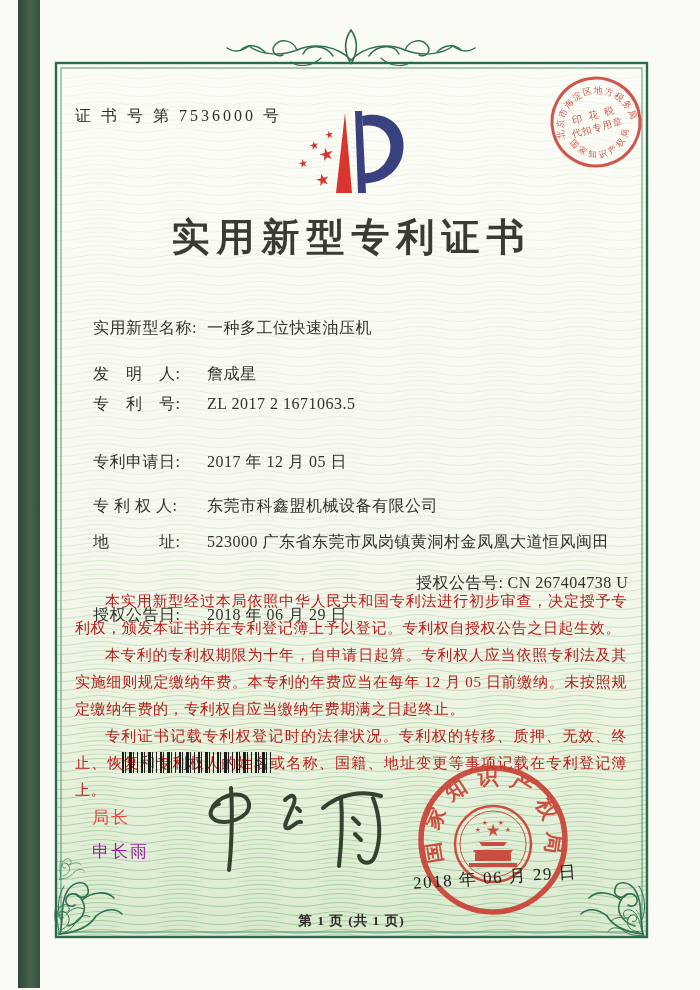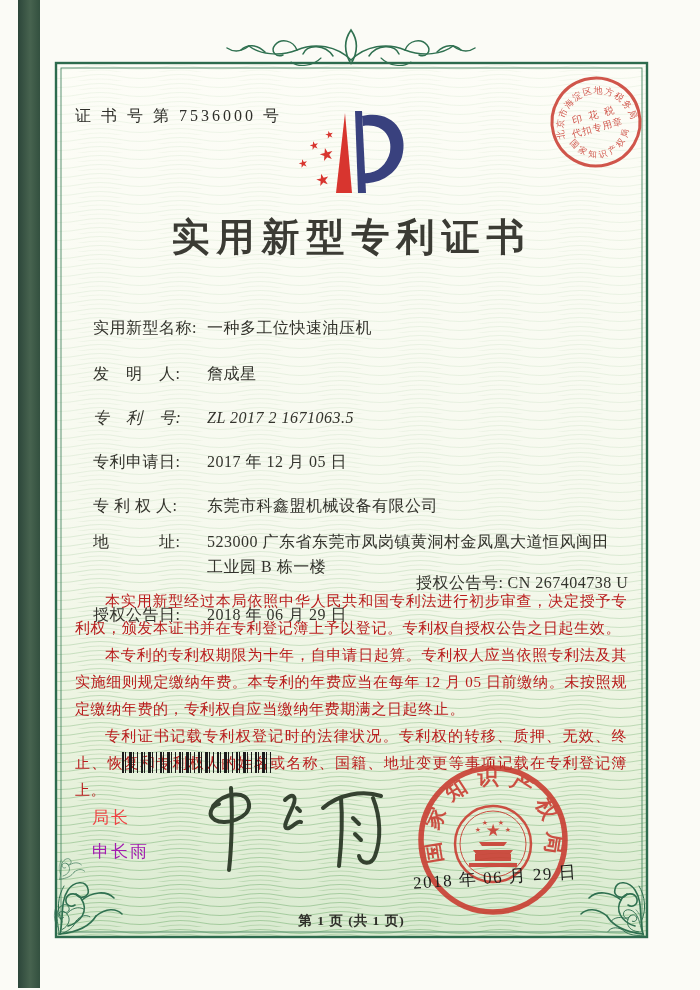--- a/index.html
+++ b/index.html
@@ -145,34 +145,31 @@
   </svg>
 
   <div class="abs row" style="top:300px;">
     <span class="flabel">实用新型名称:</span><span class="fvalue">一种多工位快速油压机</span>
   </div>
 
   <div id="title" class="abs serif">实用新型专利证书</div>
   <div class="abs row" style="top:346px;">
     <span class="flabel">发　明　人:</span><span class="fvalue">詹成星</span>
   </div>
-  <div class="abs row" style="top:390px;font-style:italic;">
+  <div class="abs row" style="top:376px;">
     <span class="flabel">专　利　号:</span><span class="fvalue">ZL 2017 2 1671063.5</span>
   </div>
   <div class="abs row" style="top:434px;">
     <span class="flabel">专利申请日:</span><span class="fvalue">2017 年 12 月 05 日</span>
   </div>
   <div class="abs row" style="top:478px;">
     <span class="flabel">专 利 权 人:</span><span class="fvalue">东莞市科鑫盟机械设备有限公司</span>
   </div>
   <div class="abs row" style="top:514px;">
     <span class="flabel">地　　　址:</span><span class="fvalue">523000 广东省东莞市凤岗镇黄洞村金凤凰大道恒风闽田</span>
-  </div>
-  <div class="abs row" style="top:539px;left:189px;">
-    <span>工业园 B 栋一楼</span>
   </div>
 
   <div class="abs row" style="top:587px;font-family:Liberation Serif, serif;">
     <span class="flabel">授权公告日:</span><span class="fvalue">2018 年 06 月 29 日</span>
   </div>
   <div class="abs row" style="top:555px;left:398px;">
     <span>授权公告号:</span><span class="fvalue">CN 267404738 U</span>
   </div>
 
   <div id="paragraphs" class="abs serif">

